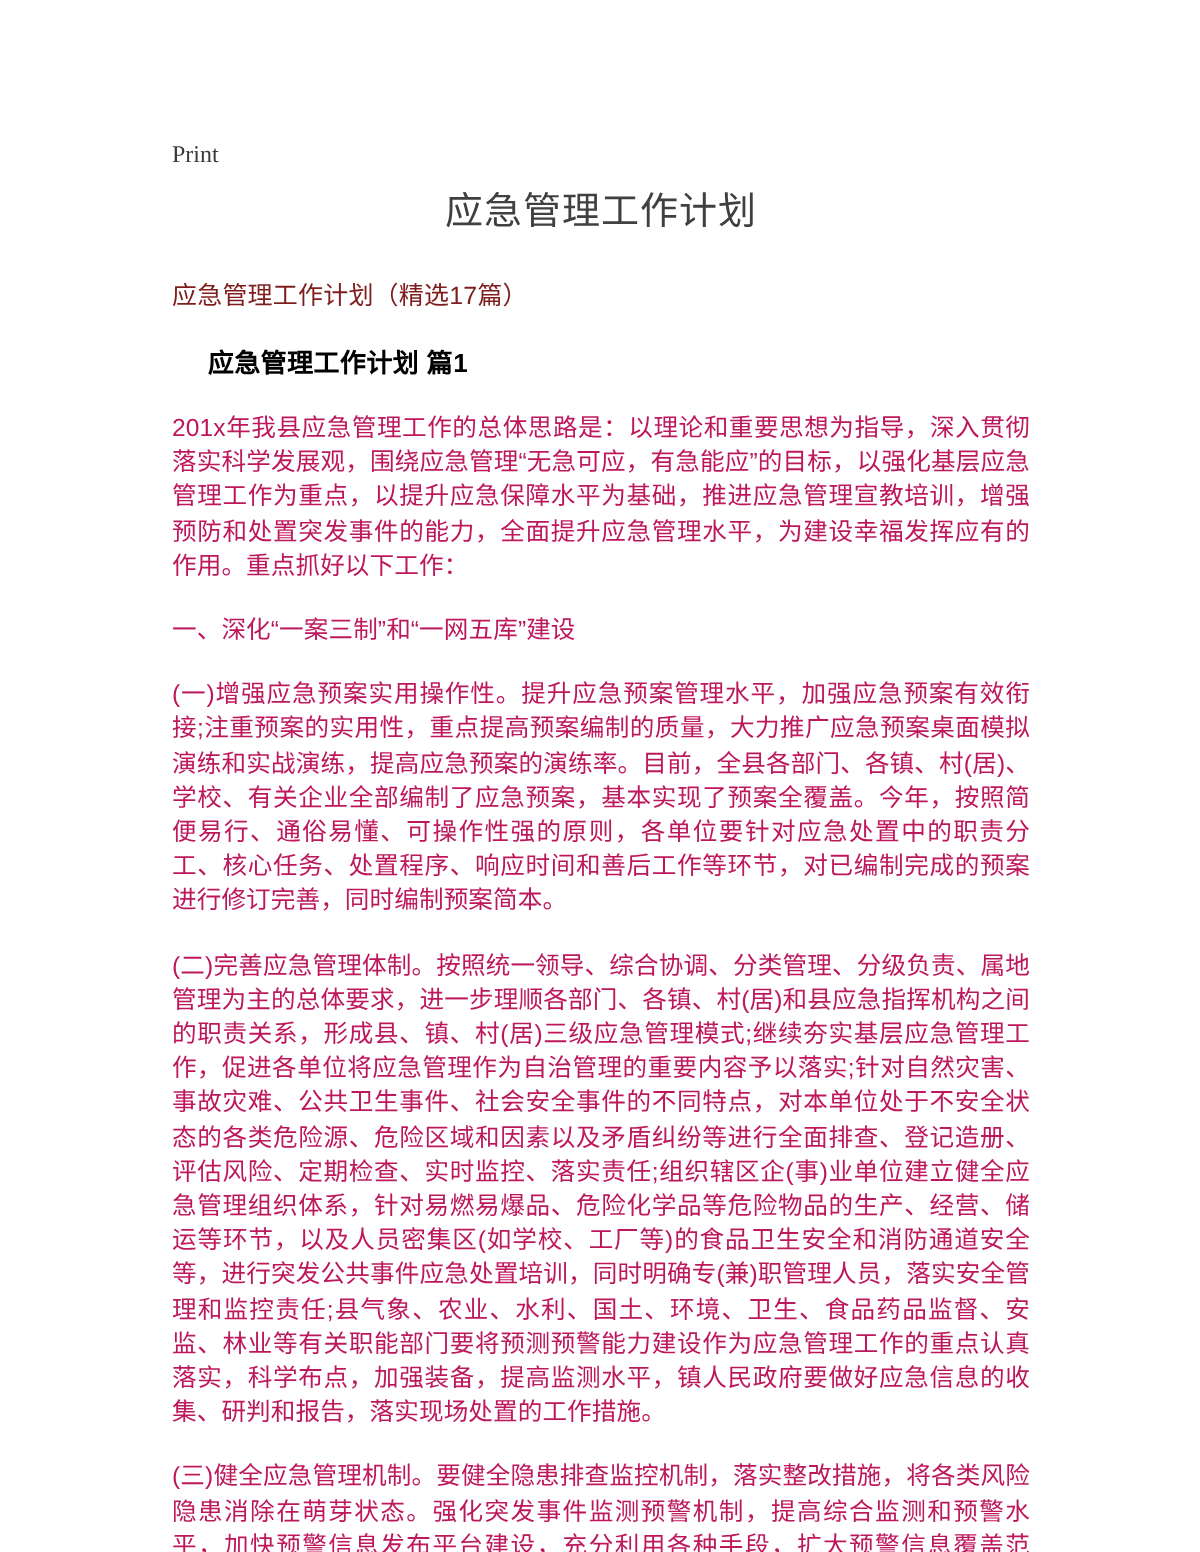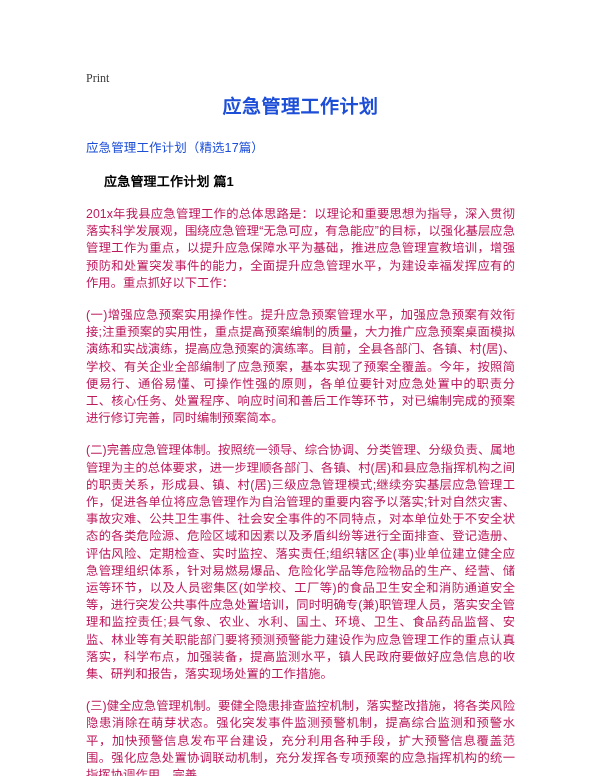--- a/index.html
+++ b/index.html
@@ -42,31 +42,31 @@
   
   .doc {
     position: absolute;
     top: 94px;
     left: 86px;
     width: 429px;
   }
   .doc-title {
     font-size: 19px;
     line-height: 26px;
-    font-weight: 700;
+    font-weight: 400;
     text-align: center;
     letter-spacing: 0.5px;
     margin: 0 0 20px 0;
-    color: #1d4ed8;
+    color: #404040;
   }
   .doc-subtitle {
     font-size: 12.5px;
     line-height: 17px;
     margin: 0 0 16px 0;
-    color: #1d4ed8;
+    color: #7f1d1d;
     letter-spacing: 0.1px;
   }
   .section-heading {
     font-size: 13px;
     line-height: 18px;
     font-weight: 700;
     margin: 0 0 15px 18px;
     color: #000;
     letter-spacing: 0.2px;
   }
@@ -99,20 +99,21 @@
   <div class="doc">
 
     <h1 class="doc-title">应急管理工作计划</h1>
 
     <div class="doc-subtitle">应急管理工作计划（精选17篇）</div>
 
     <div class="section-heading">应急管理工作计划 篇1</div>
 
     <p class="para">201x年我县应急管理工作的总体思路是：以理论和重要思想为指导，深入贯彻落实科学发展观，围绕应急管理“无急可应，有急能应”的目标，以强化基层应急管理工作为重点，以提升应急保障水平为基础，推进应急管理宣教培训，增强预防和处置突发事件的能力，全面提升应急管理水平，为建设幸福发挥应有的作用。重点抓好以下工作：</p>
 
+    <p class="para sub-heading">一、深化“一案三制”和“一网五库”建设</p>
 
     <p class="para">(一)增强应急预案实用操作性。提升应急预案管理水平，加强应急预案有效衔接;注重预案的实用性，重点提高预案编制的质量，大力推广应急预案桌面模拟演练和实战演练，提高应急预案的演练率。目前，全县各部门、各镇、村(居)、学校、有关企业全部编制了应急预案，基本实现了预案全覆盖。今年，按照简便易行、通俗易懂、可操作性强的原则，各单位要针对应急处置中的职责分工、核心任务、处置程序、响应时间和善后工作等环节，对已编制完成的预案进行修订完善，同时编制预案简本。</p>
 
     <p class="para">(二)完善应急管理体制。按照统一领导、综合协调、分类管理、分级负责、属地管理为主的总体要求，进一步理顺各部门、各镇、村(居)和县应急指挥机构之间的职责关系，形成县、镇、村(居)三级应急管理模式;继续夯实基层应急管理工作，促进各单位将应急管理作为自治管理的重要内容予以落实;针对自然灾害、事故灾难、公共卫生事件、社会安全事件的不同特点，对本单位处于不安全状态的各类危险源、危险区域和因素以及矛盾纠纷等进行全面排查、登记造册、评估风险、定期检查、实时监控、落实责任;组织辖区企(事)业单位建立健全应急管理组织体系，针对易燃易爆品、危险化学品等危险物品的生产、经营、储运等环节，以及人员密集区(如学校、工厂等)的食品卫生安全和消防通道安全等，进行突发公共事件应急处置培训，同时明确专(兼)职管理人员，落实安全管理和监控责任;县气象、农业、水利、国土、环境、卫生、食品药品监督、安监、林业等有关职能部门要将预测预警能力建设作为应急管理工作的重点认真落实，科学布点，加强装备，提高监测水平，镇人民政府要做好应急信息的收集、研判和报告，落实现场处置的工作措施。</p>
 
     <p class="para">(三)健全应急管理机制。要健全隐患排查监控机制，落实整改措施，将各类风险隐患消除在萌芽状态。强化突发事件监测预警机制，提高综合监测和预警水平，加快预警信息发布平台建设，充分利用各种手段，扩大预警信息覆盖范围。强化应急处置协调联动机制，充分发挥各专项预案的应急指挥机构的统一指挥协调作用，完善</p>
 
   </div>
 
 </div>

